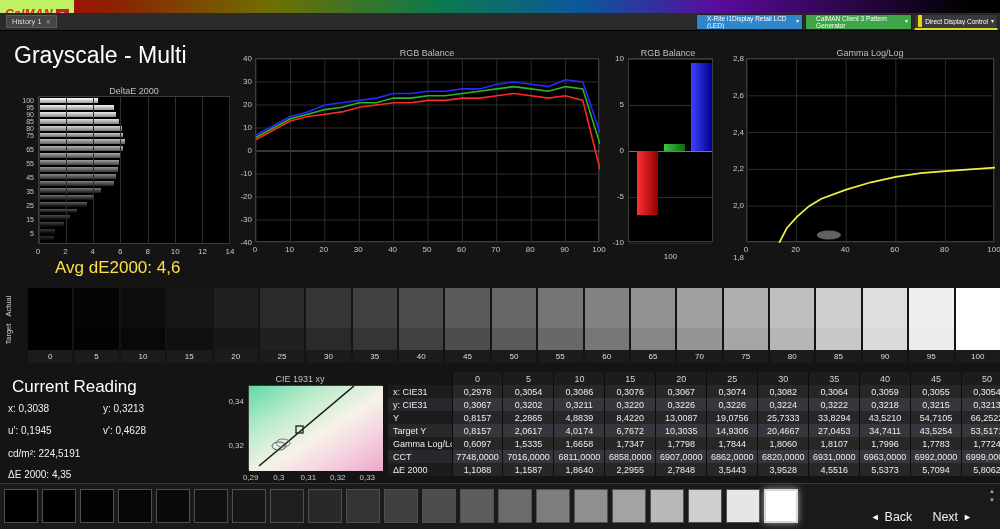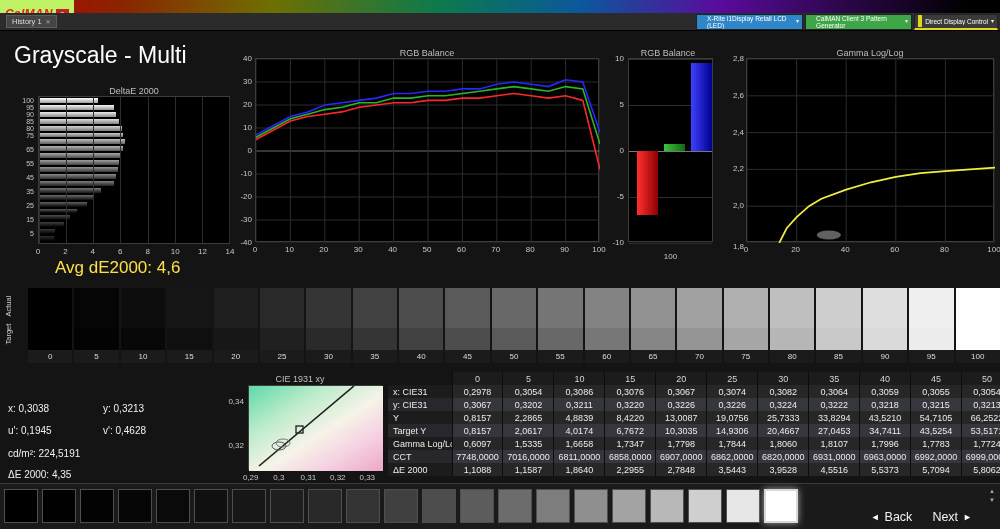--- a/index.html
+++ b/index.html
@@ -258,21 +258,21 @@
     </div>
   <div class="xlabels" style="left:628px;top:245px;width:85px;text-align:center"><span style="font-size: 8px; color: rgb(200, 200, 200);">100</span></div>
 
   <div class="chart-title" style="left:746px;top:48px;width:248px">Gamma Log/Log</div>
   <div class="ylabels" style="left:716px;top:58px;width:28px;height:184px">
       <span class="ylab" style="top: -4px;">2,8</span>
       <span class="ylab" style="top: 32.8px;">2,6</span>
       <span class="ylab" style="top: 69.6px;">2,4</span>
       <span class="ylab" style="top: 106.4px;">2,2</span>
       <span class="ylab" style="top: 143.2px;">2,0</span>
-      <span class="ylab" style="top: 184px;">1,8</span>
+      <span class="ylab" style="top: 195px;">1,8</span>
     </div>
   <div class="plot" style="left:746px;top:58px;width:248px;height:184px">
     <svg width="248" height="184" viewBox="0 0 248 184">
         <line x1="0" y1="0" x2="248" y2="0" stroke="#2c2c2c"></line>
         <line x1="0" y1="36.79999999999996" x2="248" y2="36.79999999999996" stroke="#2c2c2c"></line>
         <line x1="0" y1="73.60000000000001" x2="248" y2="73.60000000000001" stroke="#2c2c2c"></line>
         <line x1="0" y1="110.39999999999995" x2="248" y2="110.39999999999995" stroke="#2c2c2c"></line>
         <line x1="0" y1="147.20000000000002" x2="248" y2="147.20000000000002" stroke="#2c2c2c"></line>
         <line x1="0" y1="184" x2="248" y2="184" stroke="#2c2c2c"></line>
         <line x1="0" y1="0" x2="0" y2="184" stroke="#2c2c2c"></line>
@@ -401,20 +401,21 @@
           <div class="sw-label">95</div>
         </div>
         <div class="strip-col">
           <div class="sw-actual" style="background: rgb(255, 255, 255);"></div>
           <div class="sw-target" style="background: rgb(255, 255, 255);"></div>
           <div class="sw-label">100</div>
         </div>
       </div>
   </div>
 
+  <div class="reading-title">Current Reading</div>
   <div class="reading-val" style="left:8px;top:403px">x: 0,3038</div>
   <div class="reading-val" style="left:103px;top:403px">y: 0,3213</div>
   <div class="reading-val" style="left:8px;top:425px">u': 0,1945</div>
   <div class="reading-val" style="left:103px;top:425px">v': 0,4628</div>
   <div class="reading-val" style="left:8px;top:448px">cd/m²: 224,5191</div>
   <div class="reading-val" style="left:8px;top:469px">ΔE 2000: 4,35</div>
 
   <div class="chart-title" style="left:218px;top:374px;width:164px">CIE 1931 xy</div>
   <div class="cie-plot">
     <svg width="134" height="85" viewBox="0 0 134 85">

